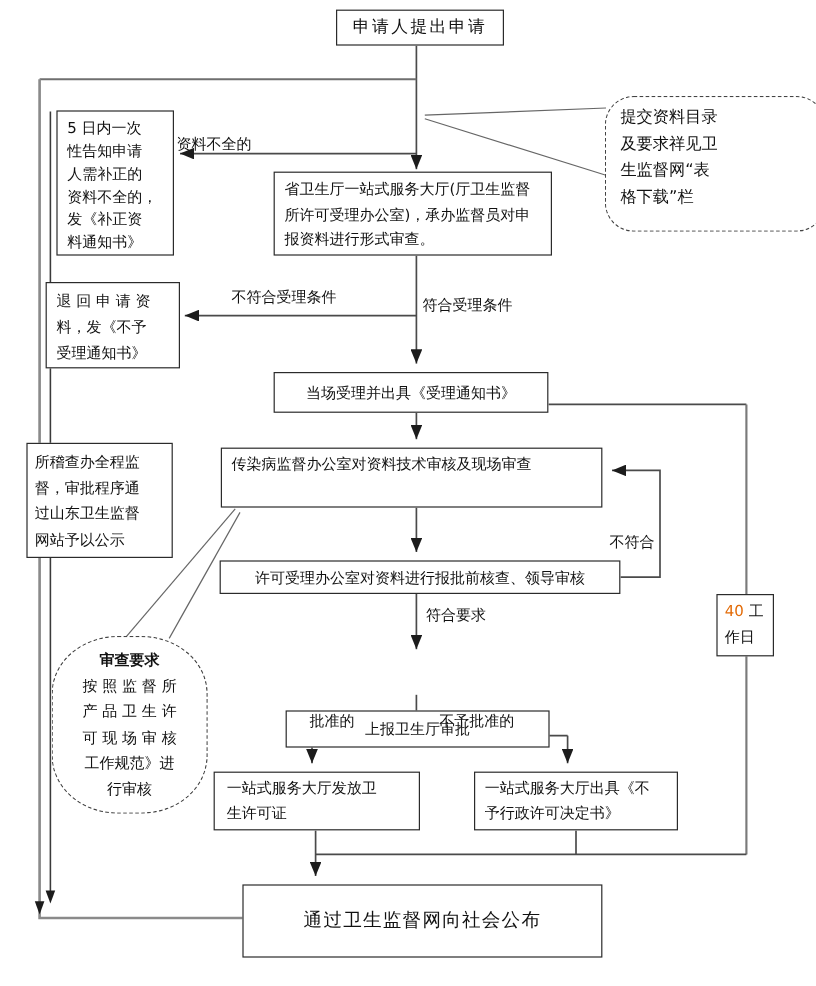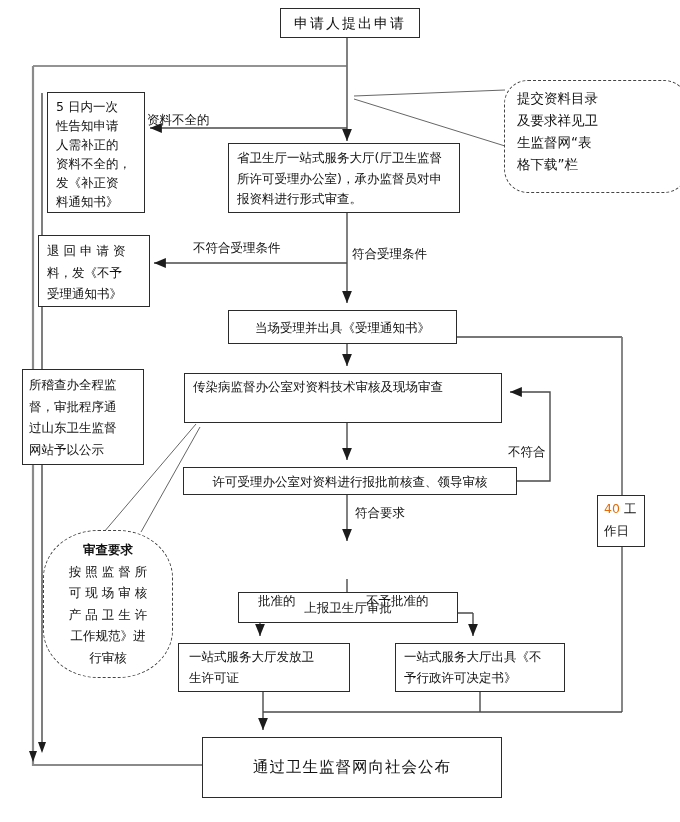--- a/index.html
+++ b/index.html
@@ -120,22 +120,22 @@
   <div class="box" style="left:184px;top:373px;width:318px;height:50px;padding:2px 8px;line-height:21px;">
       <div>传染病监督办公室对资料技术审核及现场审查</div>
     </div>
 
   <div class="box center" style="left:183px;top:467px;width:334px;height:28px;">许可受理办公室对资料进行报批前核查、领导审核</div>
 
   <div class="callout" style="position:absolute;left:43px;top:530px;width:130px;height:148px;border-radius:55px/48px;padding:8px 10px;box-sizing:border-box;font-size:12.5px;line-height:21.5px;text-align:center;">
     <div class="bold">审查要求</div>
     <div>
         <div>按 照 监 督 所</div>
+        <div>产 品 卫 生 许</div>
         <div>可 现 场 审 核</div>
-        <div>产 品 卫 生 许</div>
         <div>工作规范》进</div>
         <div>行审核</div>
       </div>
   </div>
 
   <div class="box center" style="left:238px;top:548px;width:220px;height:31px;margin-top:44px;">上报卫生厅审批</div>
 
   <div class="box" style="left:178px;top:643px;width:172px;height:49px;padding:2px 10px;line-height:21px;">
       <div>一站式服务大厅发放卫</div>
       <div>生许可证</div>

